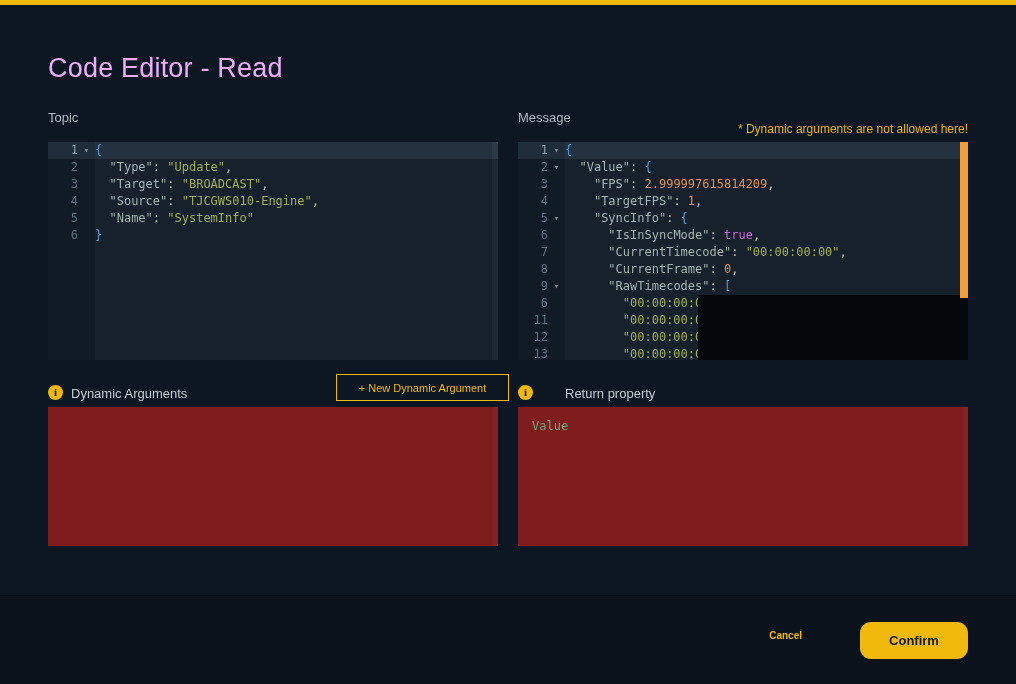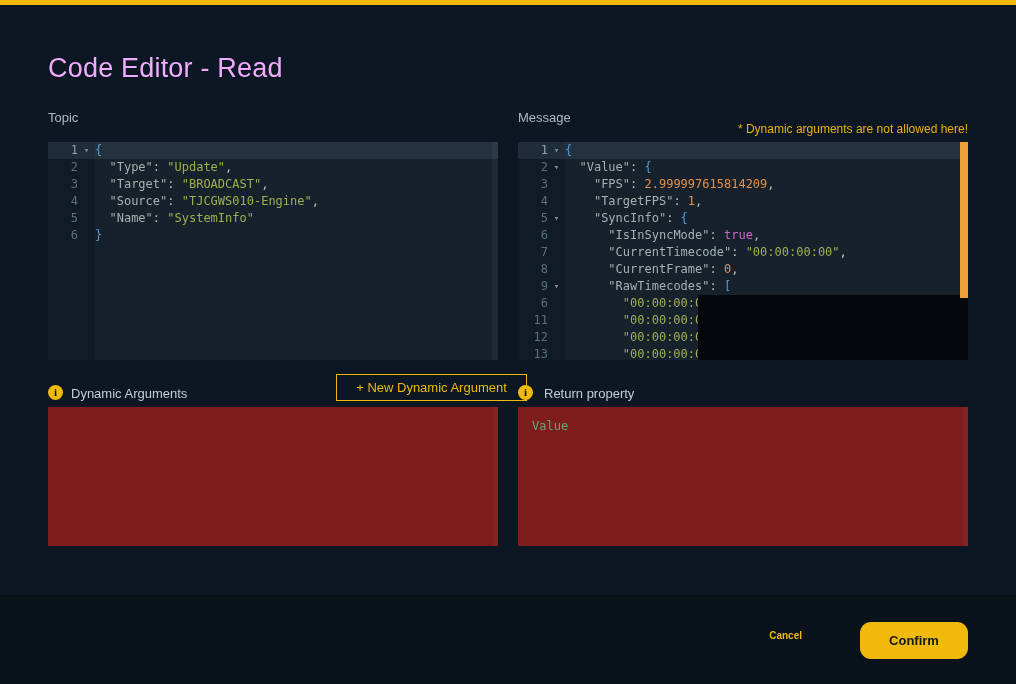--- a/index.html
+++ b/index.html
@@ -30,22 +30,22 @@
   .tok-plain{color:var(--tok-plain);}
 
   .vtrack{position:absolute;right:0;top:0;width:8px;height:100%;background:#05090e;z-index:3;}
   .vthumb{position:absolute;left:0;top:0;width:100%;height:156px;background:var(--scroll-thumb);}
   .topic-track{position:absolute;right:0;top:0;width:6px;height:100%;background:rgba(255,255,255,.04);z-index:3;}
   .msg-shadow{position:absolute;left:180px;top:153px;width:262px;height:65px;background:#04080c;z-index:2;}
 
   .info-icon{position:absolute;width:15px;height:15px;border-radius:50%;background:var(--accent);color:#0c1723;
              font-size:11px;font-weight:bold;text-align:center;line-height:15px;font-family:"Liberation Serif",serif;}
   .section-label{position:absolute;font-size:13px;color:#c3cdd3;text-align:center;}
-  .new-arg-btn{position:absolute;left:336px;top:374px;width:191px;height:27px;background:transparent;
-               border:1px solid var(--accent);color:var(--accent);font-size:13px;font-family:"Liberation Sans",sans-serif;cursor:pointer;}
+  .new-arg-btn{position:absolute;left:336px;top:374px;width:173px;height:27px;background:transparent;
+               border:1px solid var(--accent);color:var(--accent);font-size:11px;font-family:"Liberation Sans",sans-serif;cursor:pointer;}
   .panel{position:absolute;top:407px;width:450px;height:139px;background:#7f1d1d;}
   .panel .edge{position:absolute;right:0;top:0;width:5px;height:100%;background:rgba(255,255,255,.035);}
   .return-value{padding:12px 14px;font-family:"DejaVu Sans Mono",monospace;font-size:12px;color:#67a57c;}
 
   .footer{position:absolute;left:0;bottom:0;width:100%;height:89px;background:#0a131c;border-top:1px solid #070e15;}
   .cancel-btn{position:absolute;right:208px;top:33px;background:none;border:none;color:var(--accent);
               font-size:10px;font-weight:bold;font-family:"Liberation Sans",sans-serif;cursor:pointer;}
   .confirm-btn{position:absolute;right:48px;top:26px;width:108px;height:37px;background:var(--accent);border:none;
                border-radius:11px;color:#12191f;font-size:13px;font-weight:bold;font-family:"Liberation Sans",sans-serif;cursor:pointer;}
 </style>
@@ -167,21 +167,21 @@
         <span class="ed-fold"></span>
         <span class="ed-text"><span class="tok-plain">        </span><span class="tok-string">"00:00:00:00"</span><span class="tok-punct">,</span></span>
       </div>
     </div>
 
   <span class="info-icon" style="left:48px;top:385px">i</span>
   <span class="section-label" style="left:71px;top:386px">Dynamic Arguments</span>
   <button class="new-arg-btn">+ New Dynamic Argument</button>
 
   <span class="info-icon" style="left:518px;top:385px">i</span>
-  <span class="section-label" style="left:544px;top:386px">Return property</span>
+  <span class="section-label" style="left:565px;top:386px">Return property</span>
 
   <div class="panel" style="left:48px">
     <div class="edge"></div>
   </div>
   <div class="panel" style="left:518px">
     <div class="return-value">Value</div>
     <div class="edge"></div>
   </div>
 
   <div class="footer">

